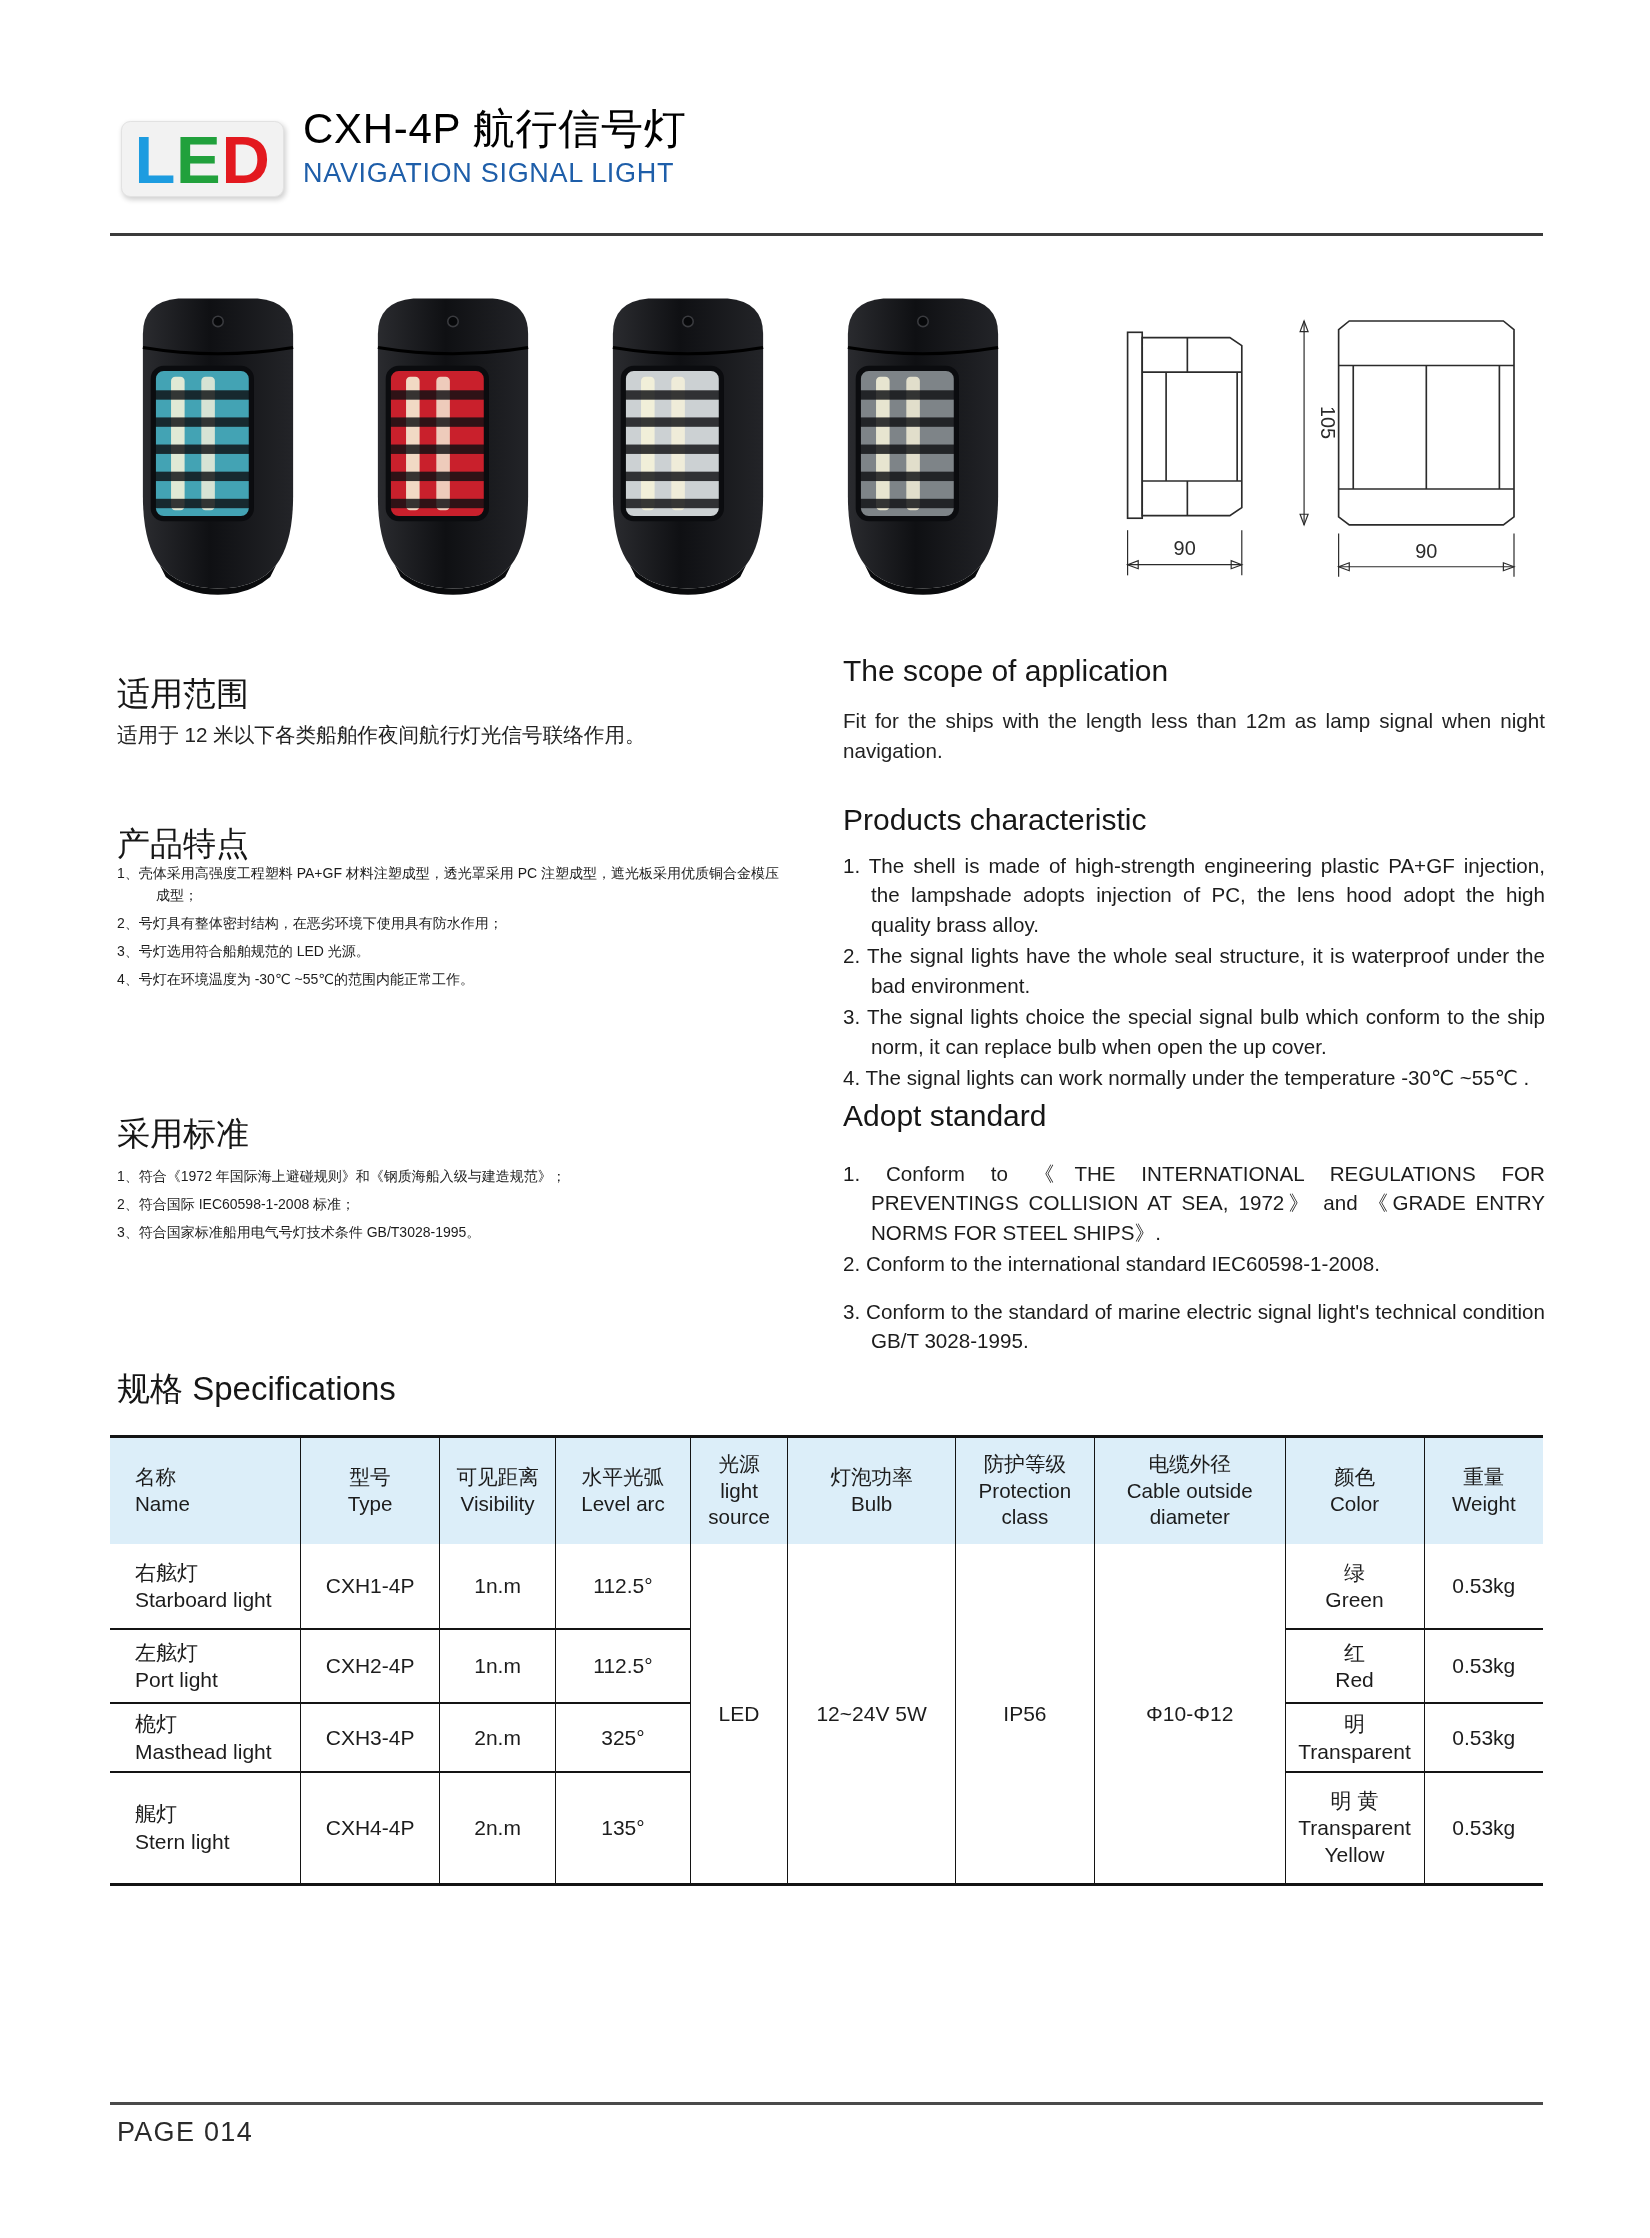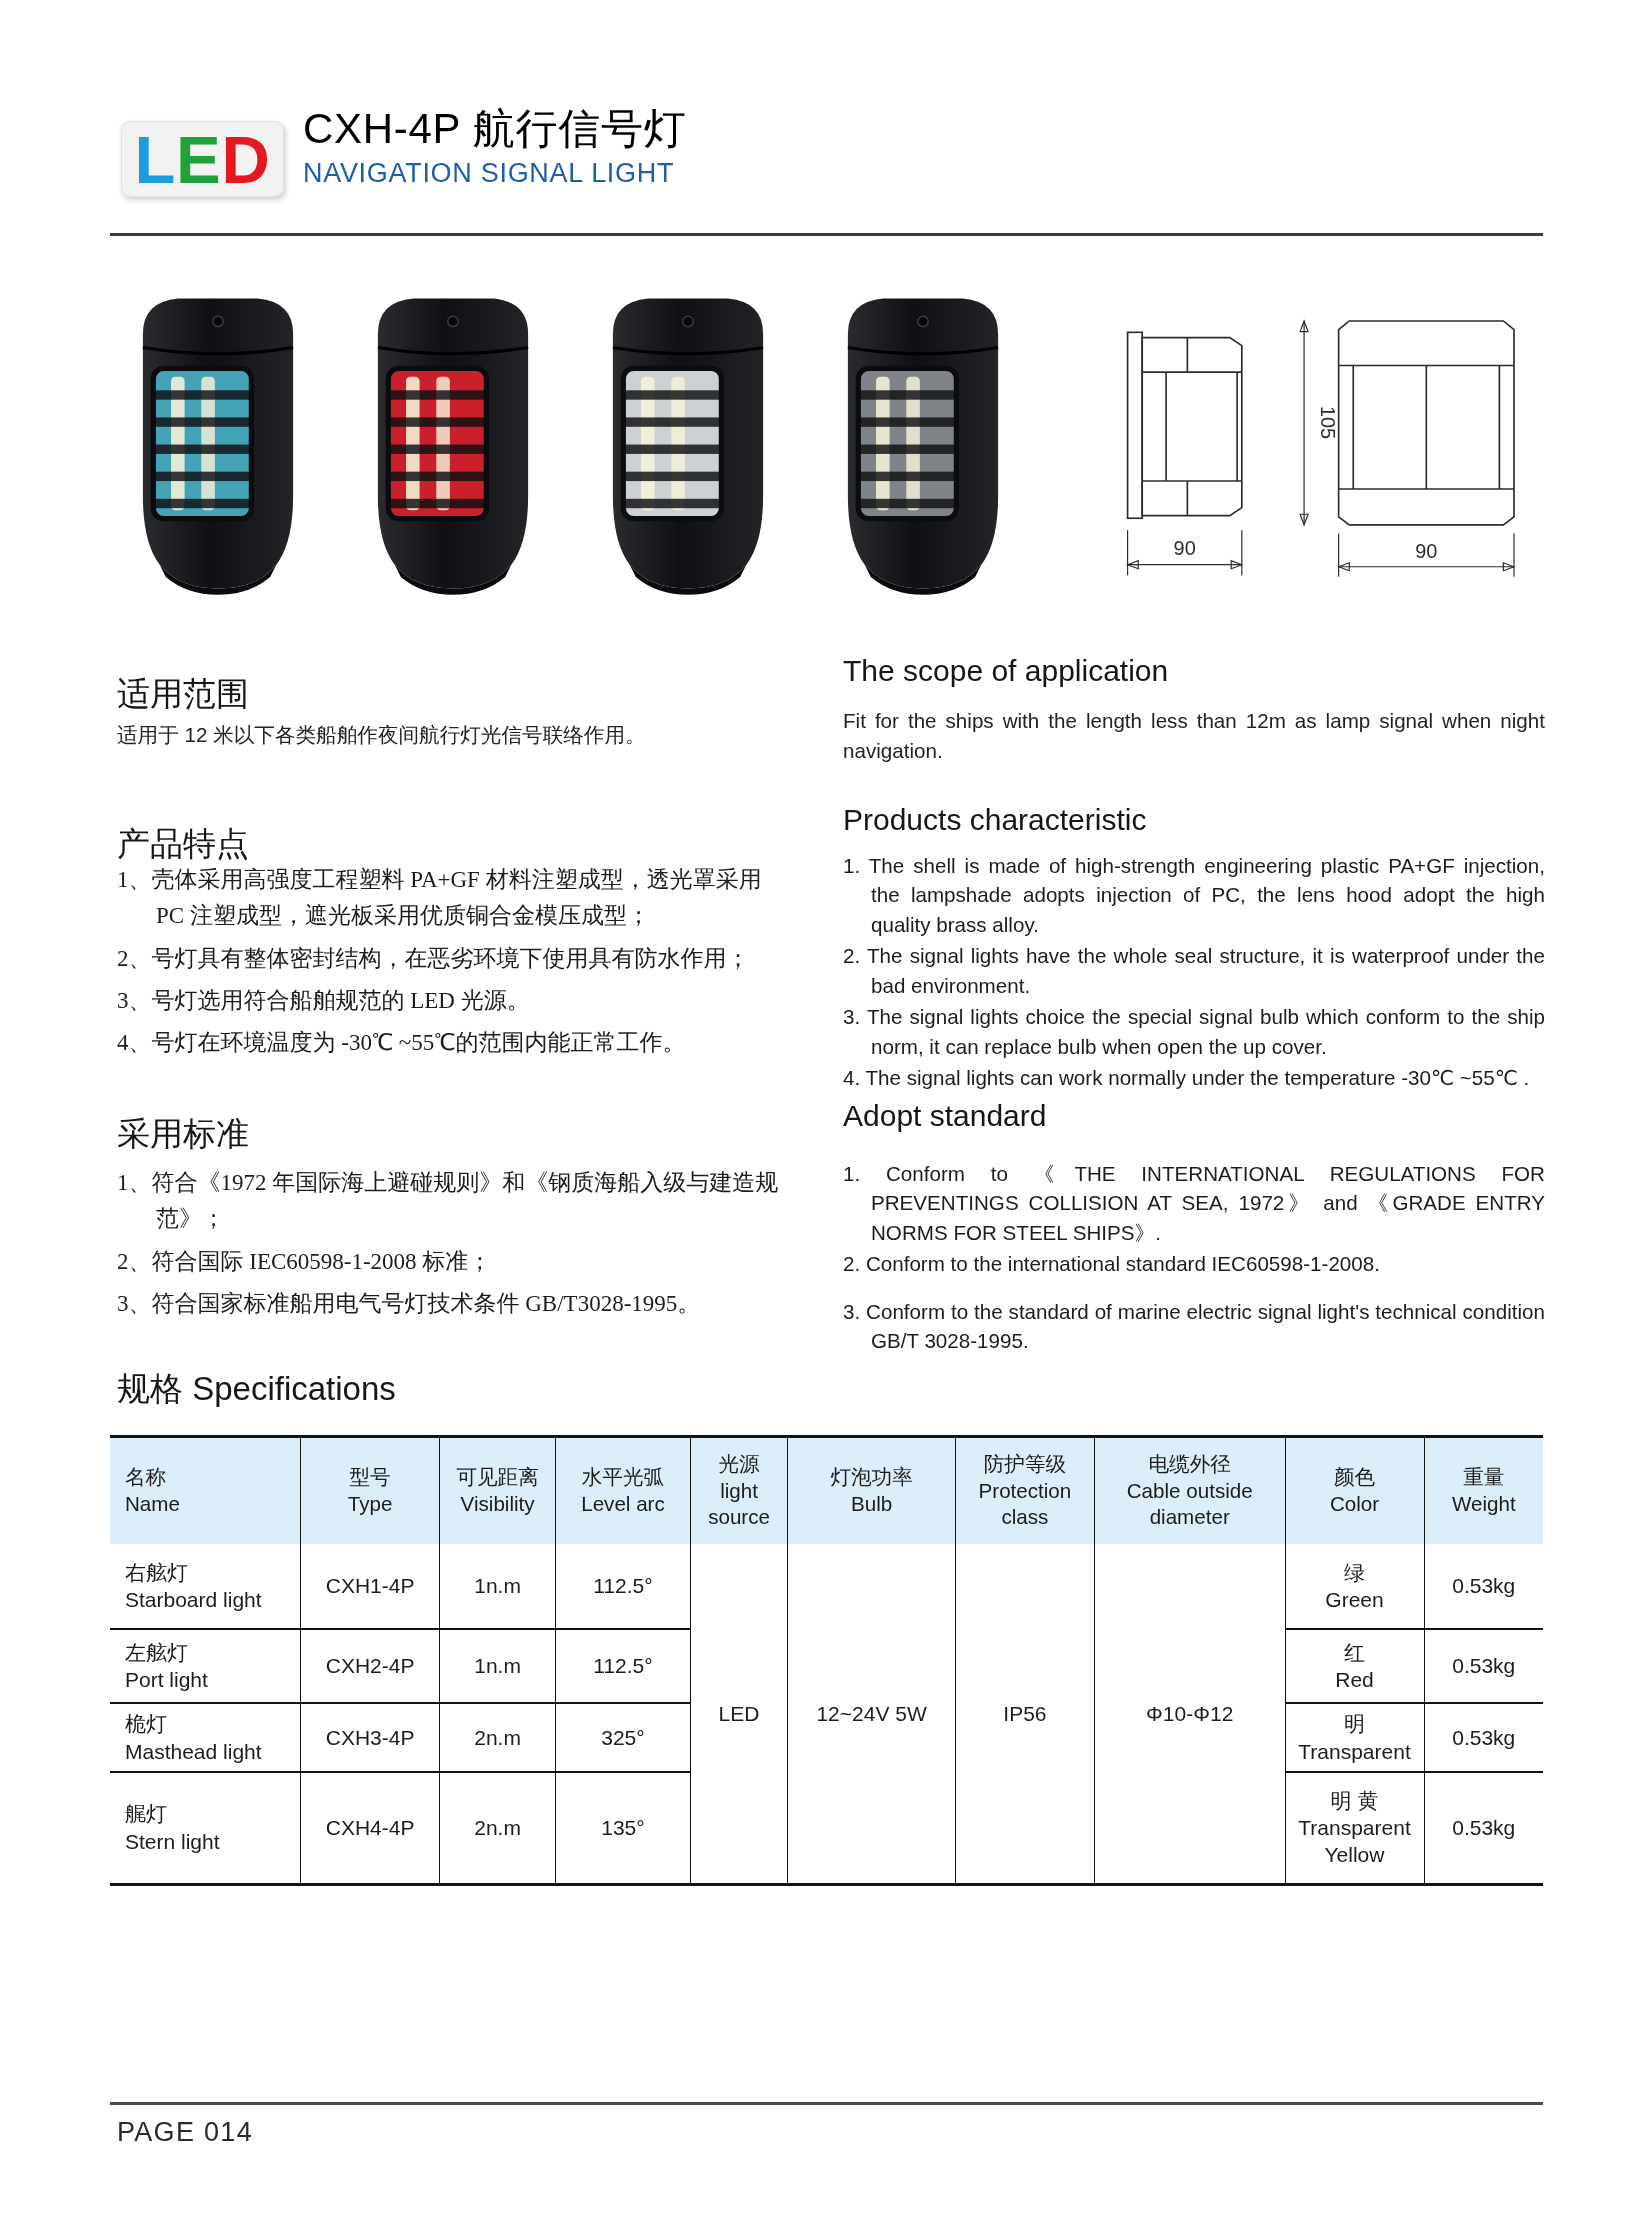--- a/index.html
+++ b/index.html
@@ -35,39 +35,39 @@
   .draw line,.draw path,.draw rect{stroke:#2b2b2b;fill:none;}
   .draw text{fill:#2b2b2b;font-size:30px;font-family:"Liberation Sans","DejaVu Sans",sans-serif;stroke:none;}
 
   
   .h-cn{font-size:33px;color:#161616;margin-top:16px;}
   .h-en{font-size:30px;color:#161616;}
   .body-text{font-size:20.6px;line-height:1.45;color:#222;}
   .col-left{width:670px;}
   .col-right{width:702px;}
   .list .li{margin-bottom:6px;}
-  .li-cn{font-size:23px;line-height:1.58;padding-left:39px;text-indent:-39px;font-family:Liberation Serif, serif;}
+  .li-cn{font-size:14px;line-height:1.58;padding-left:39px;text-indent:-39px;}
   .li-en{font-size:20.6px;line-height:1.43;padding-left:28px;text-indent:-28px;text-align:justify;}
   .just{text-align:justify;}
 
   
   .spec-heading{left:117px;top:1367px;font-size:33px;color:#161616;}
   table.spec{
     position:absolute;left:110px;top:1435px;width:1433px;
     border-collapse:collapse;table-layout:fixed;
     border-top:3.3px solid #141414;border-bottom:3.3px solid #141414;
     font-size:21px;color:#1c1c1c;
   }
   table.spec th,table.spec td{
     border-left:1.3px solid #141414;vertical-align:middle;text-align:center;
     padding:4px 5.3px;line-height:1.3;font-weight:normal;overflow:hidden;
   }
   table.spec th:first-child,table.spec td:first-child{border-left:none;}
   table.spec thead th{background:#dceef9;height:98px;font-size:20.6px;}
-  table.spec th.left,table.spec td.left{text-align:left;padding-left:15px;}
+  table.spec th.left,table.spec td.left{text-align:left;padding-left:25px;}
   table.spec tbody tr.r1{height:85px;}
   table.spec tbody tr.r2{height:74px;}
   table.spec tbody tr.r3{height:69px;}
   table.spec tbody tr.r4{height:112px;}
   table.spec tbody tr.sep td{border-top:2.7px solid #141414;}
 
   
   .page-number{left:117px;top:2117px;font-size:27px;color:#2a2a2a;letter-spacing:1.3px;}
 </style>
 </head>

